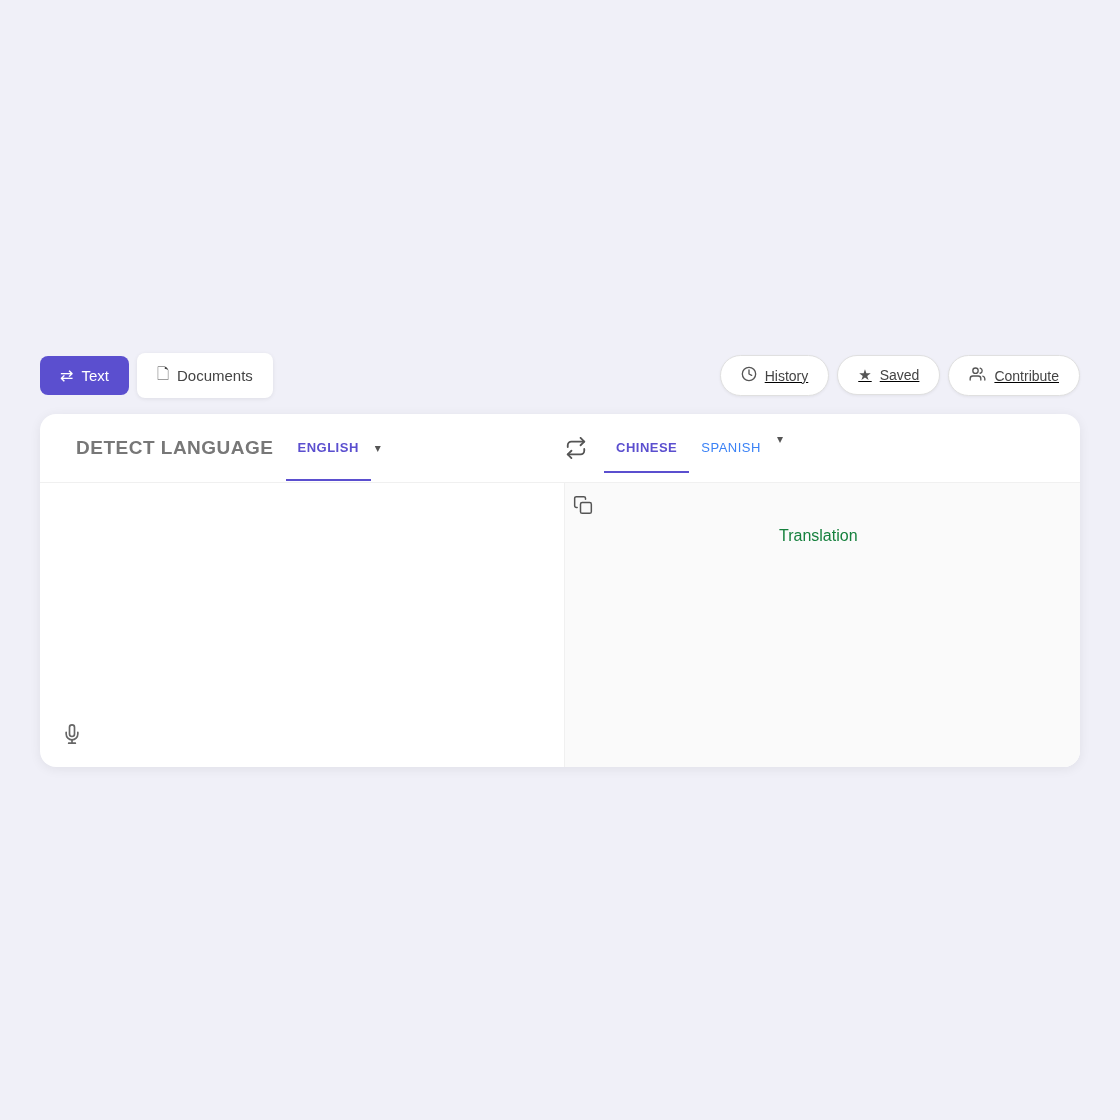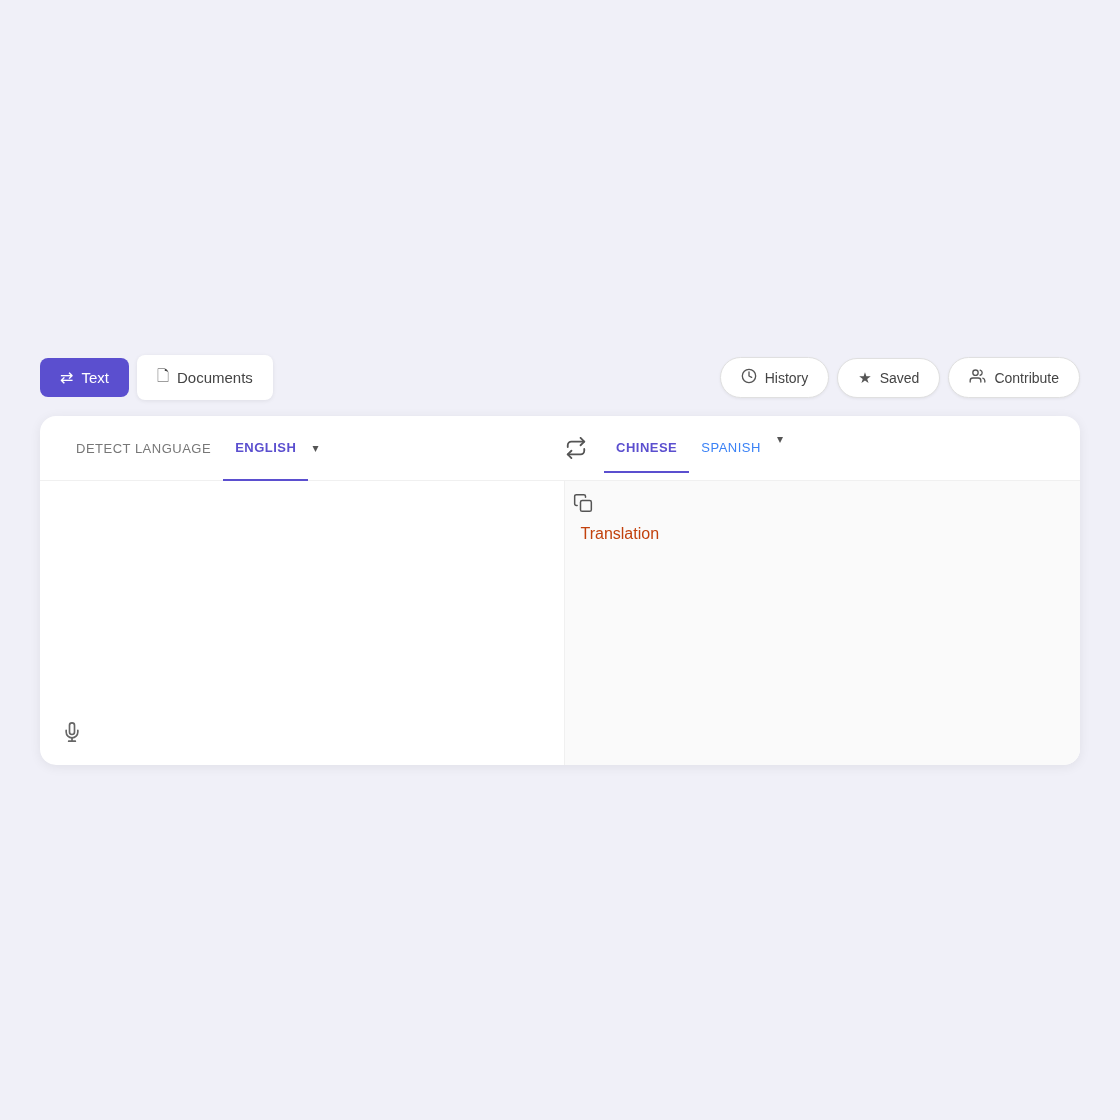--- a/index.html
+++ b/index.html
@@ -37,22 +37,23 @@
     }
 
     .toolbar-left {
       display: flex;
       align-items: center;
       gap: 8px;
     }
 
     .toolbar-right {
       display: flex;
-      align-items: flex-end;
-      gap: 8px;
+      align-items: flex-start;
+      gap: 8px;
+      text-decoration: underline;
     }
 
     .btn-text-active {
       background: #5b4fcf;
       color: #fff;
       border: none;
       border-radius: 8px;
       padding: 10px 20px;
       font-size: 15px;
       font-weight: 500;
@@ -115,25 +116,25 @@
     .lang-left {
       flex: 1;
       display: flex;
       align-items: center;
       gap: 0;
       padding: 0 24px;
     }
 
     .lang-detect {
       padding: 23px 12px;
-      font-size: 13px;
+      font-size: 19px;
       color: #777;
       letter-spacing: 0.5px;
       cursor: pointer;
-      font-weight: 400;
+      font-weight: 700;
       text-transform: uppercase;
     }
 
     .lang-english {
       padding: 24px 12px;
       font-size: 13px;
       color: #5b4fcf;
       letter-spacing: 0.5px;
       cursor: pointer;
       font-weight: 600;
@@ -254,22 +255,23 @@
       background: none;
       border: none;
       cursor: pointer;
       color: #444;
       font-size: 18px;
     }
 
     .translation-text {
       padding-top: 36px;
       font-size: 16px;
-      color: #c2410c;
+      color: #15803d;
       font-style: normal;
+      text-align: center;
     }
   </style>
 </head>
 <body>
 
 <div class="app-container">
 
   <div class="toolbar">
     <div class="toolbar-left">
       <button class="btn-text-active">

